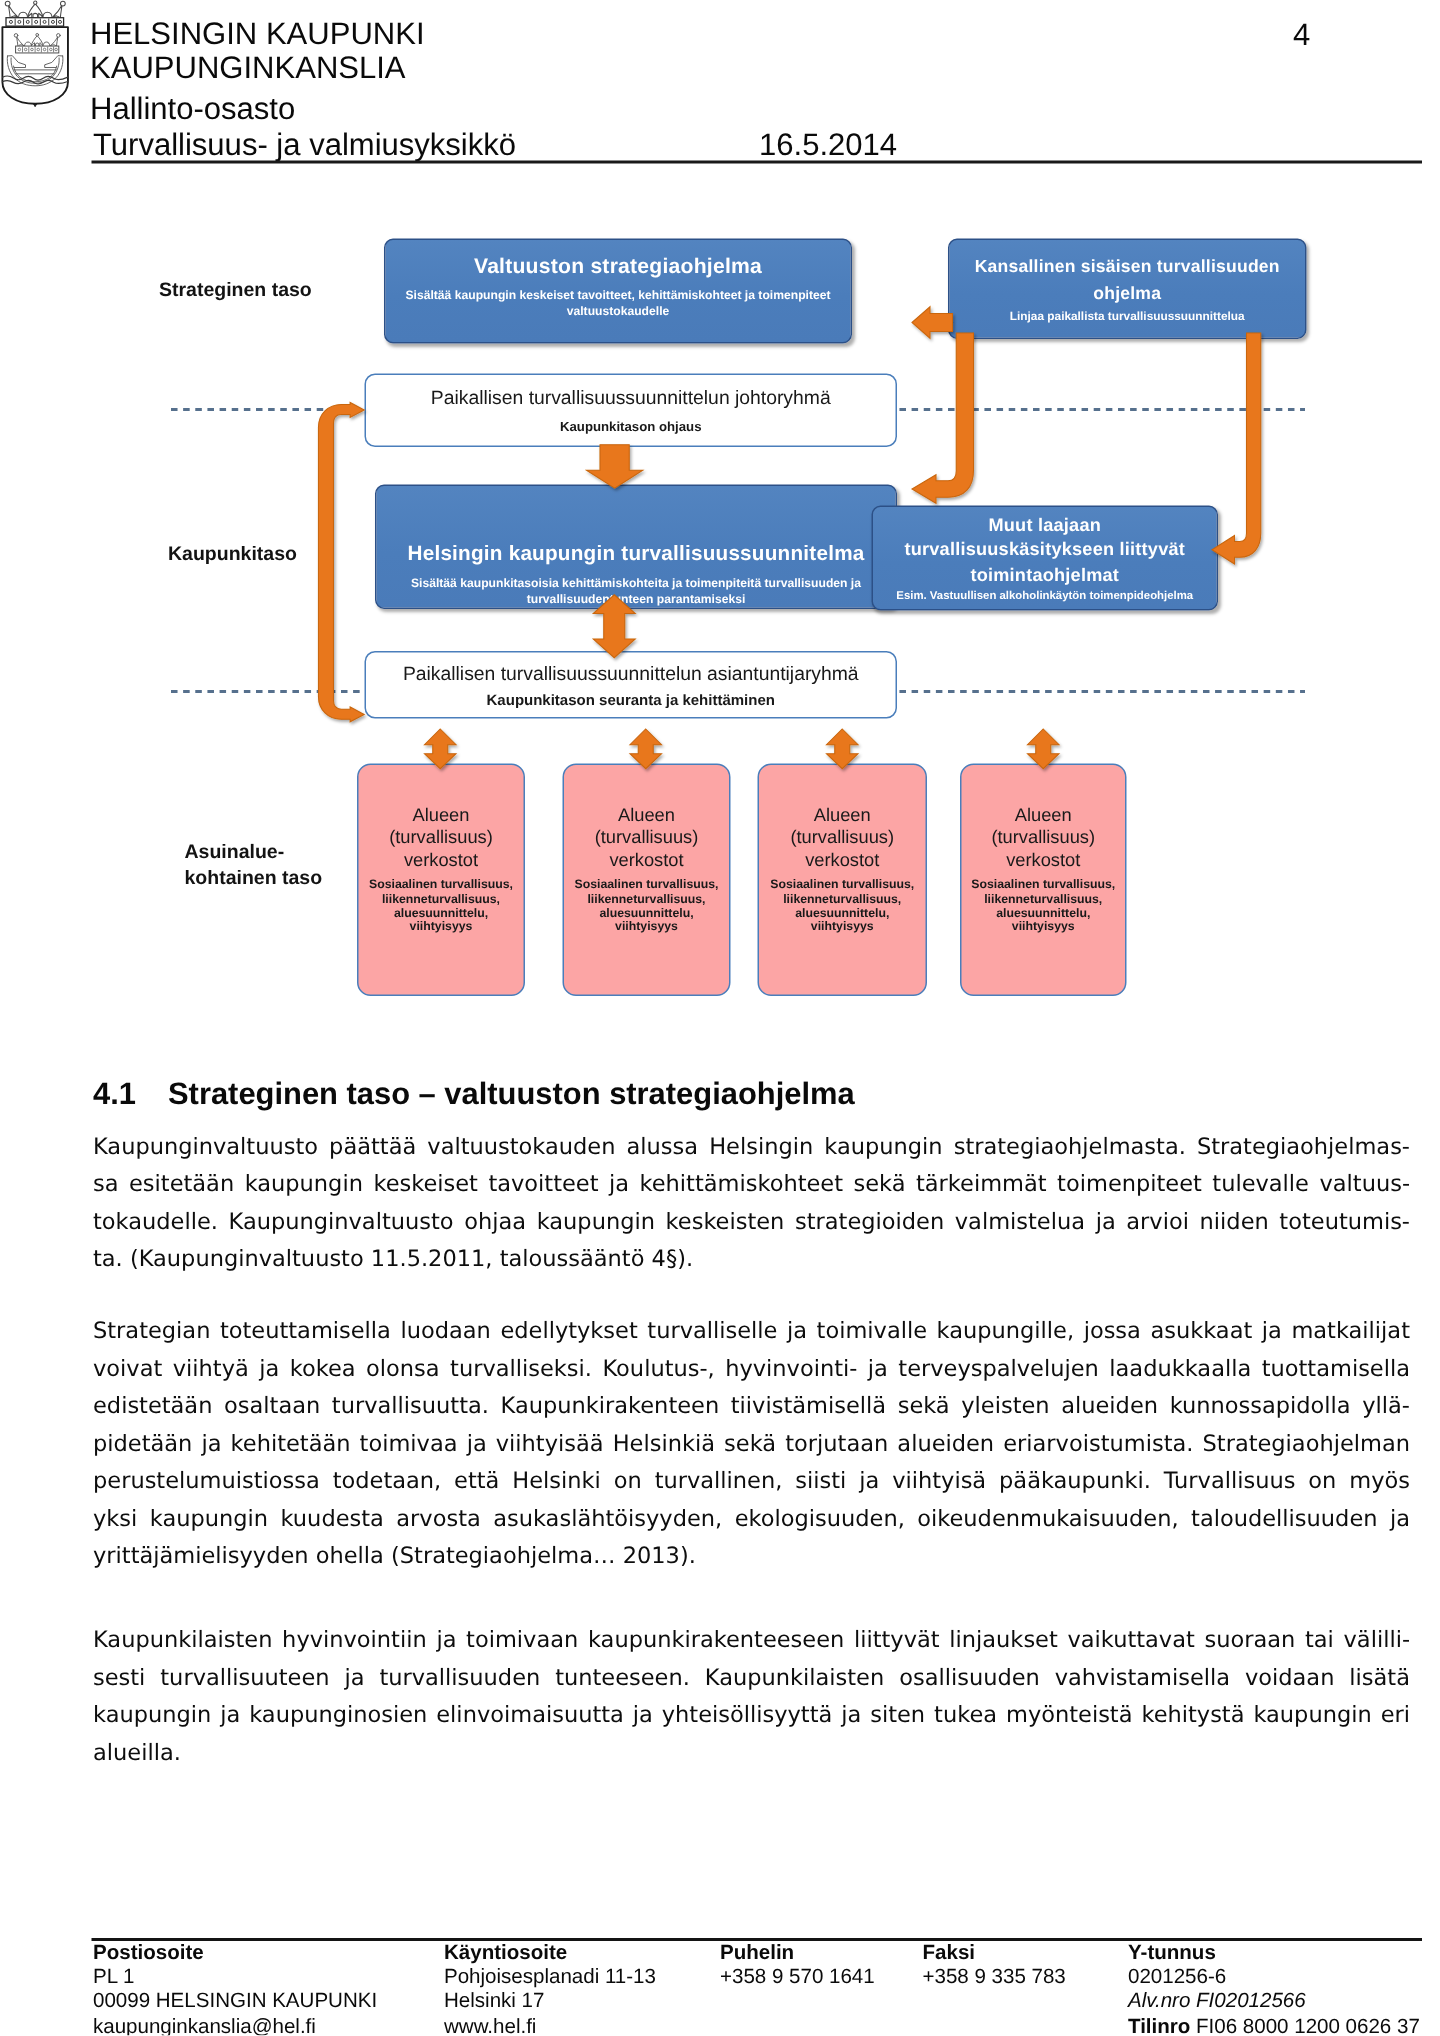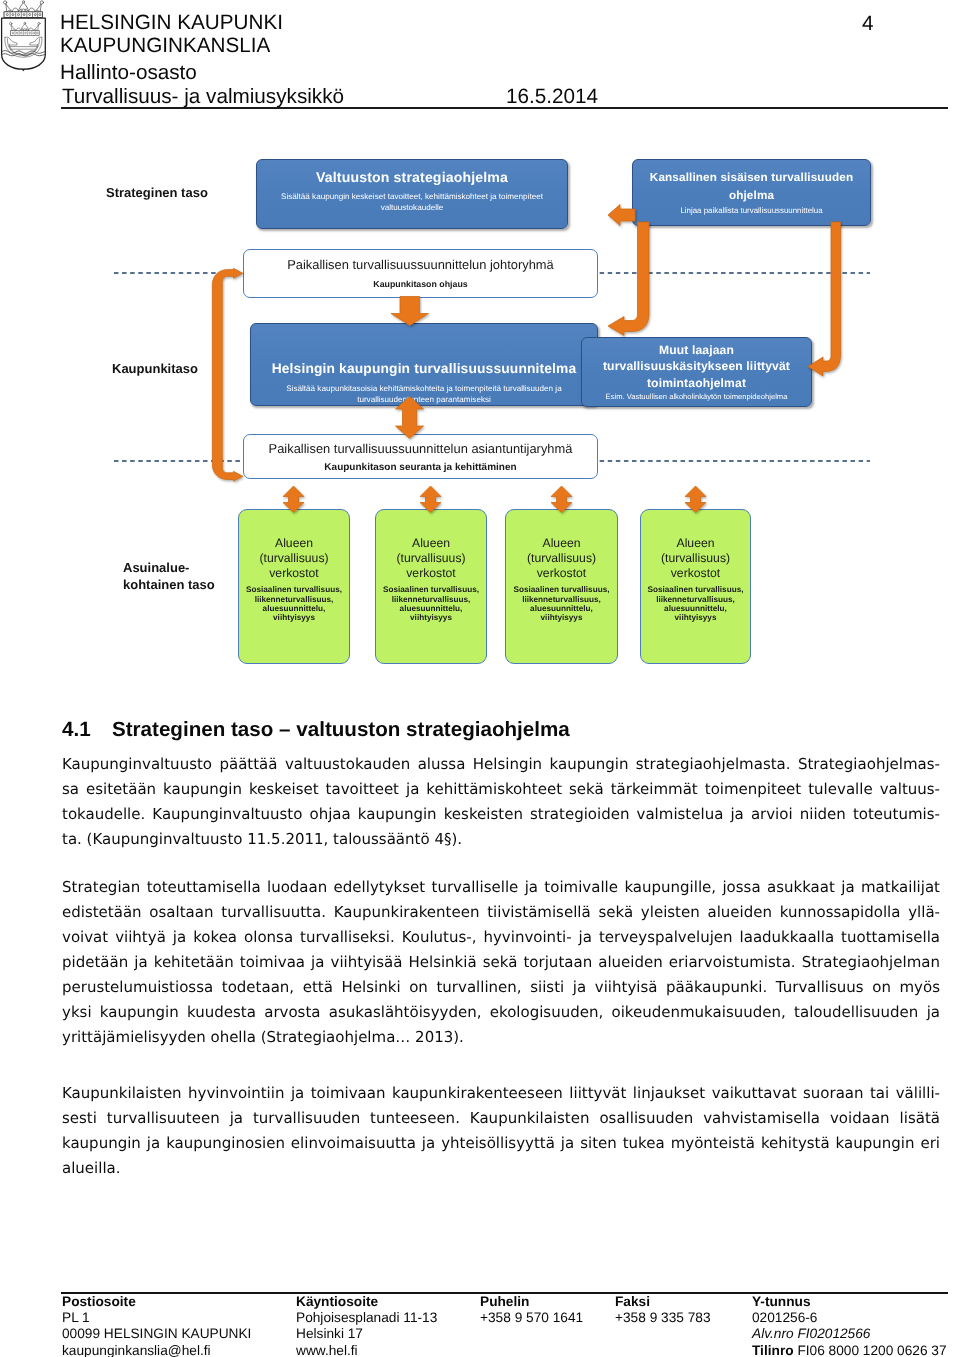--- a/index.html
+++ b/index.html
@@ -24,27 +24,27 @@
            font-family:"Liberation Sans",sans-serif;}
   .dg-label{position:absolute;font-family:"Liberation Sans",sans-serif;font-weight:700;
             font-size:13px;line-height:17px;color:#131313;white-space:pre-line;}
   .bluebox{position:absolute;box-sizing:border-box;
            background:linear-gradient(to bottom,#5384c0 0%,#4b7dbb 55%,#4a7bb9 100%);
            border:1.1px solid #2c5087;
            border-radius:6px;color:#ffffff;text-align:center;display:flex;
            flex-direction:column;justify-content:center;align-items:center;
            box-shadow:1.5px 2px 2.2px rgba(0,0,0,0.32);}
   .bluebox .t{font-weight:700;letter-spacing:0.15px;white-space:pre-line;}
-  .bluebox .s{font-weight:400;white-space:pre-line;}
+  .bluebox .s{font-weight:700;white-space:pre-line;}
   .whitebox{position:absolute;box-sizing:border-box;background:#ffffff;border:1.4px solid #4a7ebb;
             border-radius:7px;color:#191919;text-align:center;display:flex;
             flex-direction:column;justify-content:center;align-items:center;}
   .whitebox .t{font-weight:400;white-space:pre-line;}
   .whitebox .s{font-weight:700;white-space:pre-line;}
-  .areabox{position:absolute;box-sizing:border-box;background:#bef264;border:1.5px solid #4a7ebb;
+  .areabox{position:absolute;box-sizing:border-box;background:#fca5a5;border:1.5px solid #4a7ebb;
            border-radius:9px;color:#191919;text-align:center;}
   .areabox .t{font-weight:400;white-space:pre-line;font-size:12.2px;line-height:15.2px;}
   .areabox .s{font-weight:700;white-space:pre-line;font-size:8.2px;line-height:9.4px;}
   .dashline{position:absolute;height:1.5px;
             background-image:linear-gradient(to right,#56708d 0 4.2px,transparent 4.2px 8.1px);
             background-size:8.1px 1.5px;background-repeat:repeat-x;}
   .beige{position:absolute;background:#ece9de;border-radius:4px;
          box-shadow:1.5px 2px 2.5px rgba(0,0,0,0.20);}
   .beige span{position:absolute;left:0;right:0;text-align:center;color:#1a1a1a;
               font-size:12.6px;font-weight:400;}
@@ -304,22 +304,22 @@
     <span class="num">4.1</span><span>Strateginen taso – valtuuston strategiaohjelma</span>
   </div>
   <div class="body-txt" id="p1">
       <span class="ln j">Kaupunginvaltuusto päättää valtuustokauden alussa Helsingin kaupungin strategiaohjelmasta. Strategiaohjelmas-</span>
       <span class="ln j">sa esitetään kaupungin keskeiset tavoitteet ja kehittämiskohteet sekä tärkeimmät toimenpiteet tulevalle valtuus-</span>
       <span class="ln j">tokaudelle. Kaupunginvaltuusto ohjaa kaupungin keskeisten strategioiden valmistelua ja arvioi niiden toteutumis-</span>
       <span class="ln">ta. (Kaupunginvaltuusto 11.5.2011, taloussääntö 4§).</span>
     </div>
   <div class="body-txt" id="p2">
       <span class="ln j">Strategian toteuttamisella luodaan edellytykset turvalliselle ja toimivalle kaupungille, jossa asukkaat ja matkailijat</span>
+      <span class="ln j">voivat viihtyä ja kokea olonsa turvalliseksi. Koulutus-, hyvinvointi- ja terveyspalvelujen laadukkaalla tuottamisella</span>
       <span class="ln j">edistetään osaltaan turvallisuutta. Kaupunkirakenteen tiivistämisellä sekä yleisten alueiden kunnossapidolla yllä-</span>
-      <span class="ln j">voivat viihtyä ja kokea olonsa turvalliseksi. Koulutus-, hyvinvointi- ja terveyspalvelujen laadukkaalla tuottamisella</span>
       <span class="ln j">pidetään ja kehitetään toimivaa ja viihtyisää Helsinkiä sekä torjutaan alueiden eriarvoistumista. Strategiaohjelman</span>
       <span class="ln j">perustelumuistiossa todetaan, että Helsinki on turvallinen, siisti ja viihtyisä pääkaupunki. Turvallisuus on myös</span>
       <span class="ln j">yksi kaupungin kuudesta arvosta asukaslähtöisyyden, ekologisuuden, oikeudenmukaisuuden, taloudellisuuden ja</span>
       <span class="ln">yrittäjämielisyyden ohella (Strategiaohjelma… 2013).</span>
     </div>
   <div class="body-txt" id="p3">
       <span class="ln j">Kaupunkilaisten hyvinvointiin ja toimivaan kaupunkirakenteeseen liittyvät linjaukset vaikuttavat suoraan tai välilli-</span>
       <span class="ln j">sesti turvallisuuteen ja turvallisuuden tunteeseen. Kaupunkilaisten osallisuuden vahvistamisella voidaan lisätä</span>
       <span class="ln j">kaupungin ja kaupunginosien elinvoimaisuutta ja yhteisöllisyyttä ja siten tukea myönteistä kehitystä kaupungin eri</span>
       <span class="ln">alueilla.</span>

